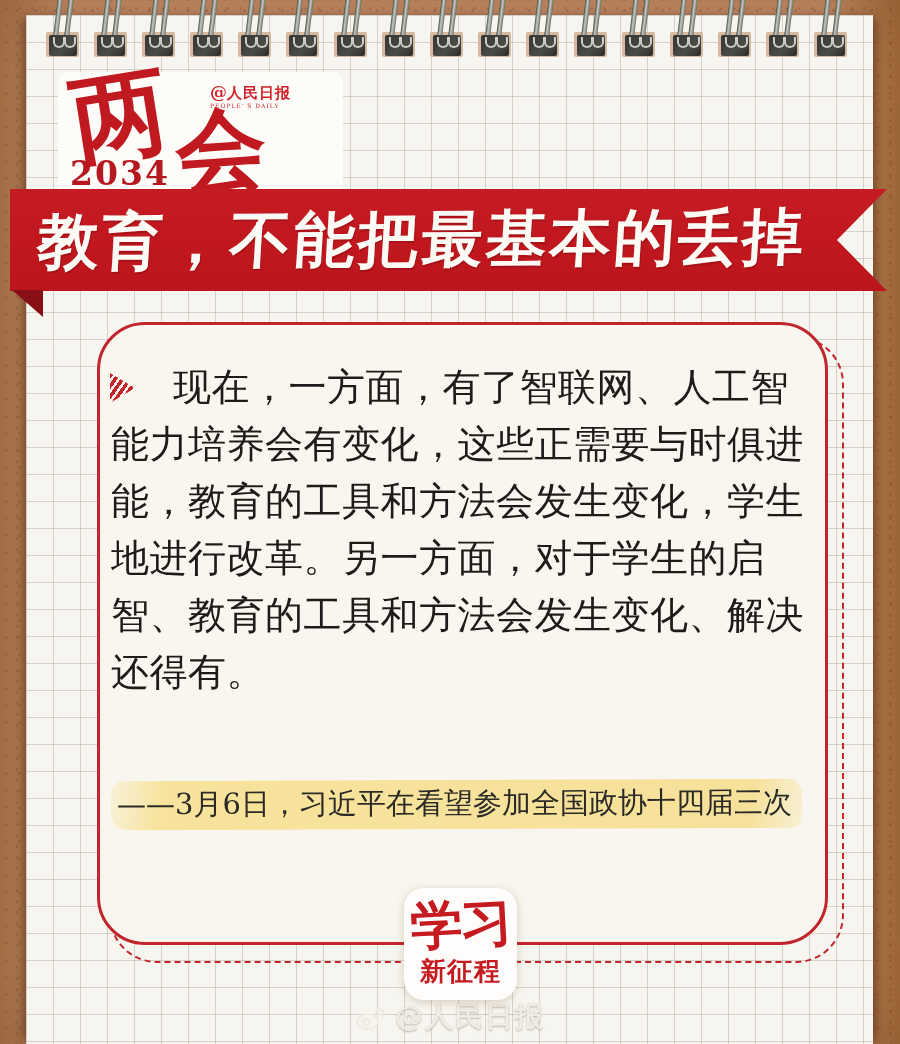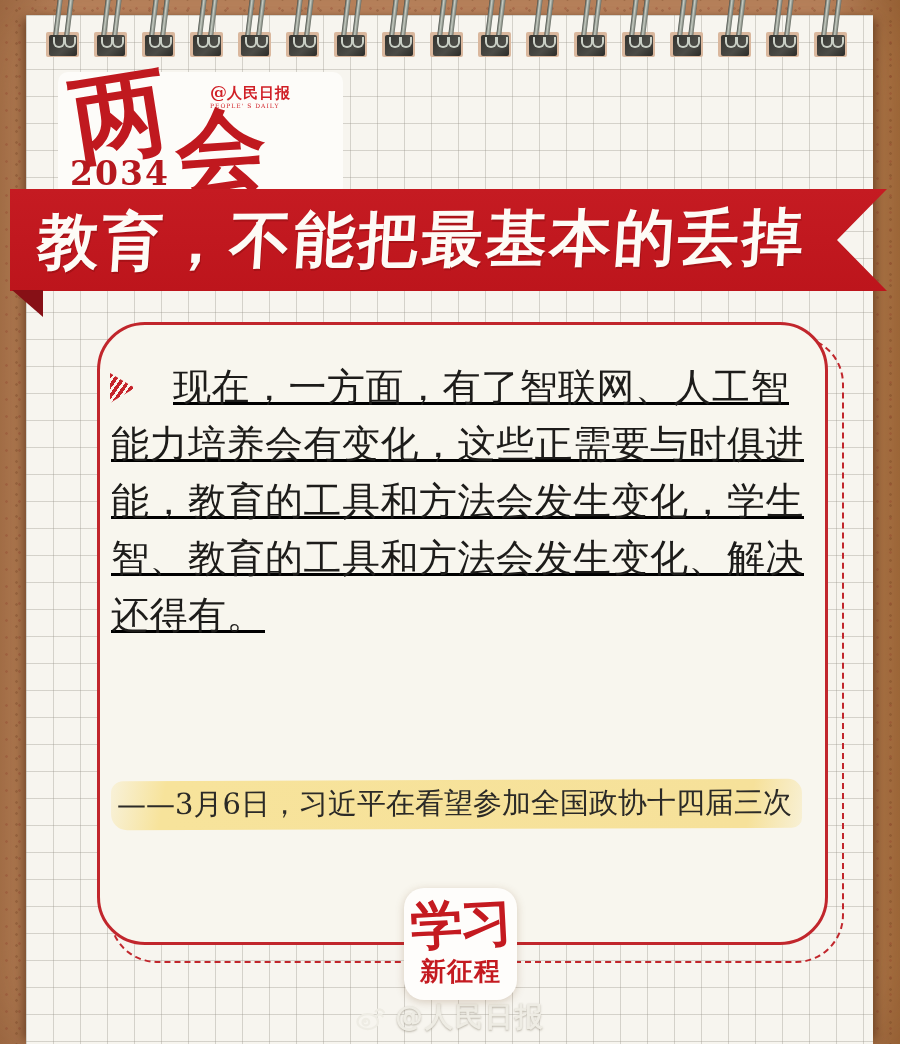--- a/index.html
+++ b/index.html
@@ -76,21 +76,21 @@
   }
   .card{
     position:absolute;left:97px;top:322px;width:731px;height:623px;
     background:#f8f6ee;border:3px solid #c1262c;border-radius:48px;box-sizing:border-box;
   }
   .bullet{
     position:absolute;left:10px;top:48px;width:25px;height:30px;
     clip-path:polygon(0 0,100% 50%,0 100%);
     background:repeating-linear-gradient(125deg,#c5242a 0 3.5px,#faf6ef 3.5px 6px);
   }
-  .q-lines{position:absolute;left:11px;top:34px;width:706px;text-decoration:underline;}
+  .q-lines{position:absolute;left:11px;top:34px;width:706px;}
   .q-line{
     font-size:38px;line-height:57px;color:#1d1c1a;letter-spacing:.5px;
     white-space:nowrap;font-family:"DejaVu Serif",serif;
   }
   .q-line.first{text-indent:62px;}
   .attrib{position:absolute;left:11px;top:455px;width:706px;}
   .attrib .a-line{font-size:29px;line-height:41px;color:#2b2a27;white-space:nowrap;margin-bottom:2px;}
   .attrib .hl{
     background:linear-gradient(100deg, rgba(247,227,155,.25), #f7e39b 8%, #f6e19a 92%, rgba(247,227,155,.3));
     border-radius:12px 14px 10px 16px;padding:3px 10px 5px 6px;display:inline-block;transform:rotate(-.2deg);
@@ -279,20 +279,21 @@
 </div>
 <div class="banner-fold"></div>
 
 <div class="card-dash"></div>
 <div class="card">
   <div class="bullet"></div>
   <div class="q-lines">
     <div class="q-line first">现在，一方面，有了智联网、人工智</div>
     <div class="q-line">能力培养会有变化，这些正需要与时俱进</div>
     <div class="q-line">能，教育的工具和方法会发生变化，学生</div>
+    <div class="q-line">地进行改革。另一方面，对于学生的启</div>
     <div class="q-line">智、教育的工具和方法会发生变化、解决</div>
     <div class="q-line">还得有。</div>
   </div>
   <div class="attrib">
     <div class="a-line"><span class="hl">——3月6日，习近平在看望参加全国政协十四届三次</span></div>
   </div>
 </div>
 
 <div class="badge">
   <div class="b-top">学习</div>

